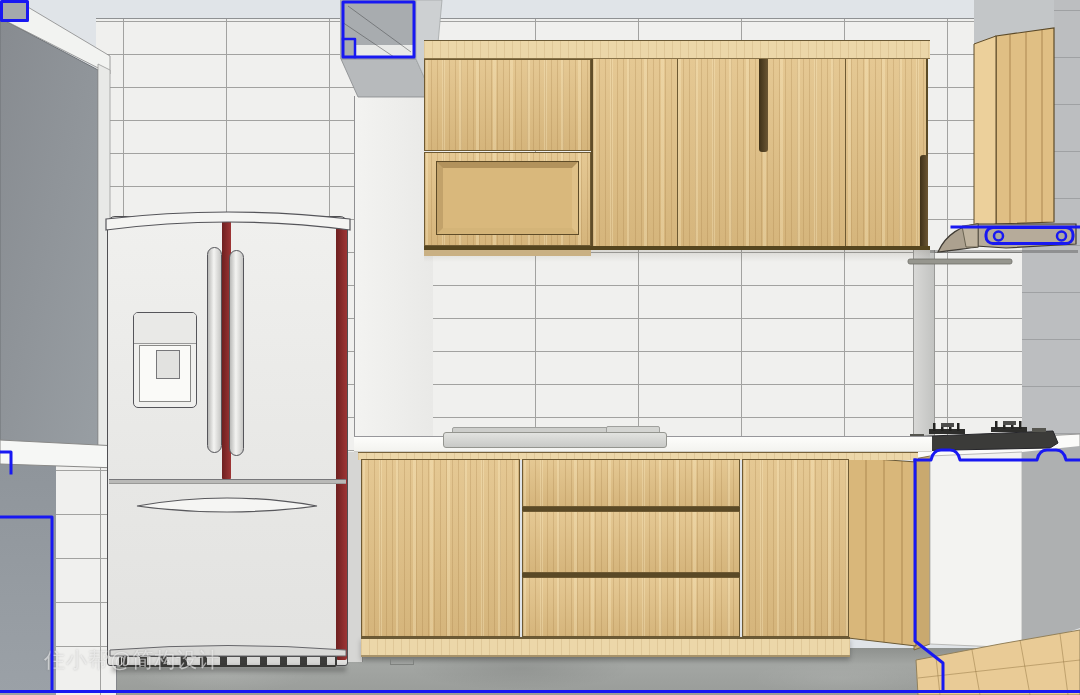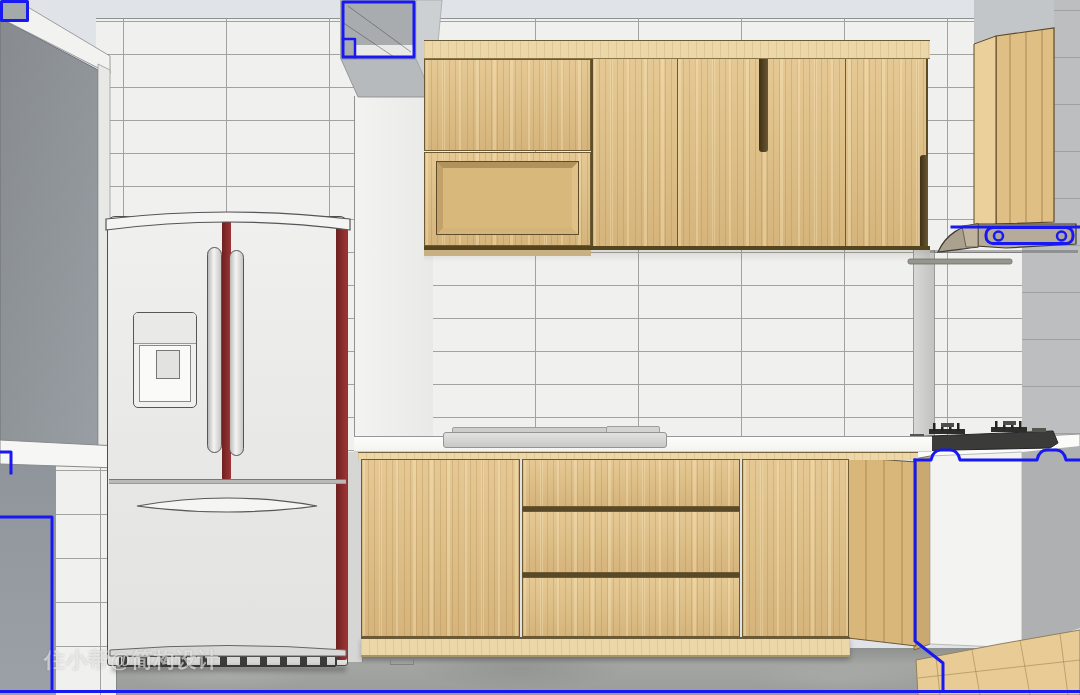--- a/index.html
+++ b/index.html
@@ -26,21 +26,21 @@
   .concrete{background-color:#9c9f9d;
     background-image:
       radial-gradient(90px 20px at 220px 26px,rgba(255,255,255,.10),transparent),
       radial-gradient(110px 22px at 520px 20px,rgba(0,0,0,.09),transparent),
       radial-gradient(90px 18px at 840px 30px,rgba(255,255,255,.08),transparent),
       linear-gradient(180deg,#8e918e,#a3a6a3 35%,#999c99);}
   .fridge-red{background:linear-gradient(90deg,#6e2020,#9e3535);border-radius:2px;}
   .handle{background:linear-gradient(90deg,#b9b9b7,#f4f4f2 45%,#c6c6c4);
     border:1.5px solid #55555a;border-radius:8px;box-sizing:border-box;}
   #watermark{color:rgba(255,255,255,.55);font-size:21px;letter-spacing:1px;
-    text-shadow:0 0 2px rgba(90,90,90,.35);user-select:none;font-weight:bold;}
+    text-shadow:0 0 2px rgba(90,90,90,.35);user-select:none;}
 </style>
 </head>
 <body>
 
 <div id="stage">
 
   <div class="abs concrete" style="left:0;top:648px;width:1080px;height:47px;z-index:1;"></div>
 
   <div class="abs" style="left:0;top:0;width:1080px;height:46px;background:#e0e4e8;z-index:2;"></div>
   <div class="abs gtiles" style="left:1020px;top:0;width:60px;height:460px;z-index:2;"></div>

